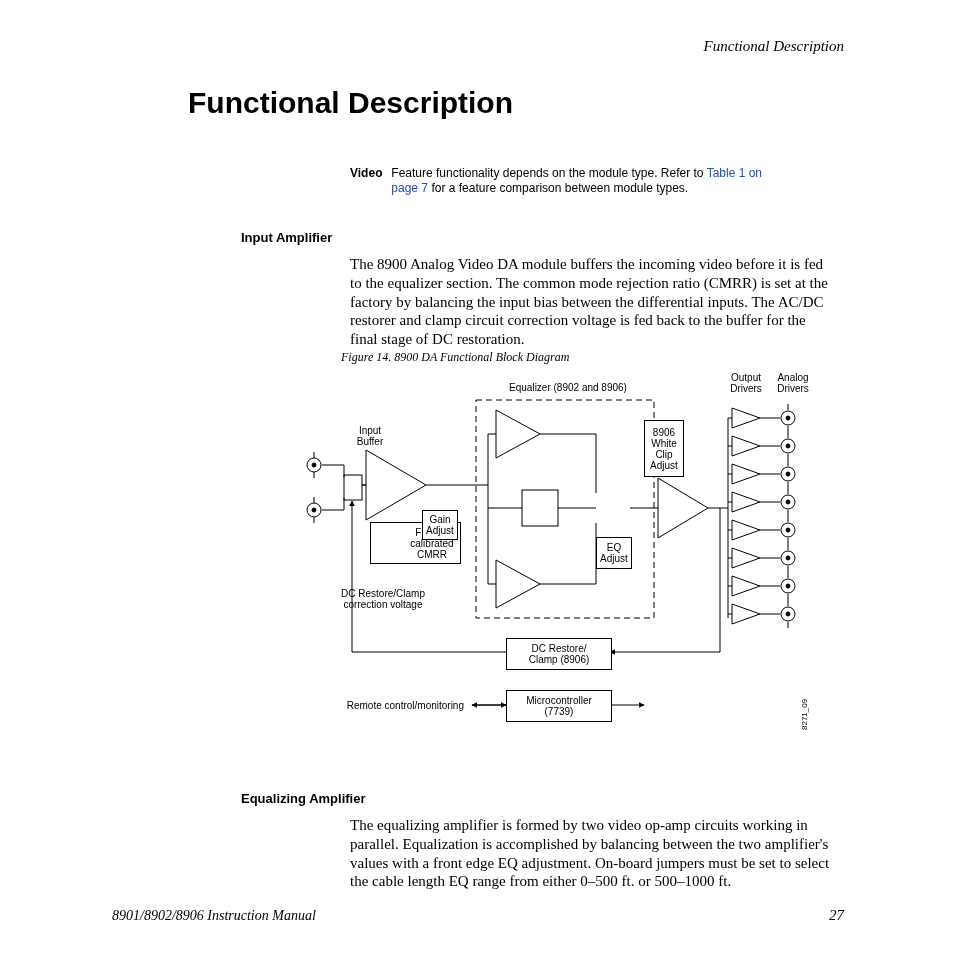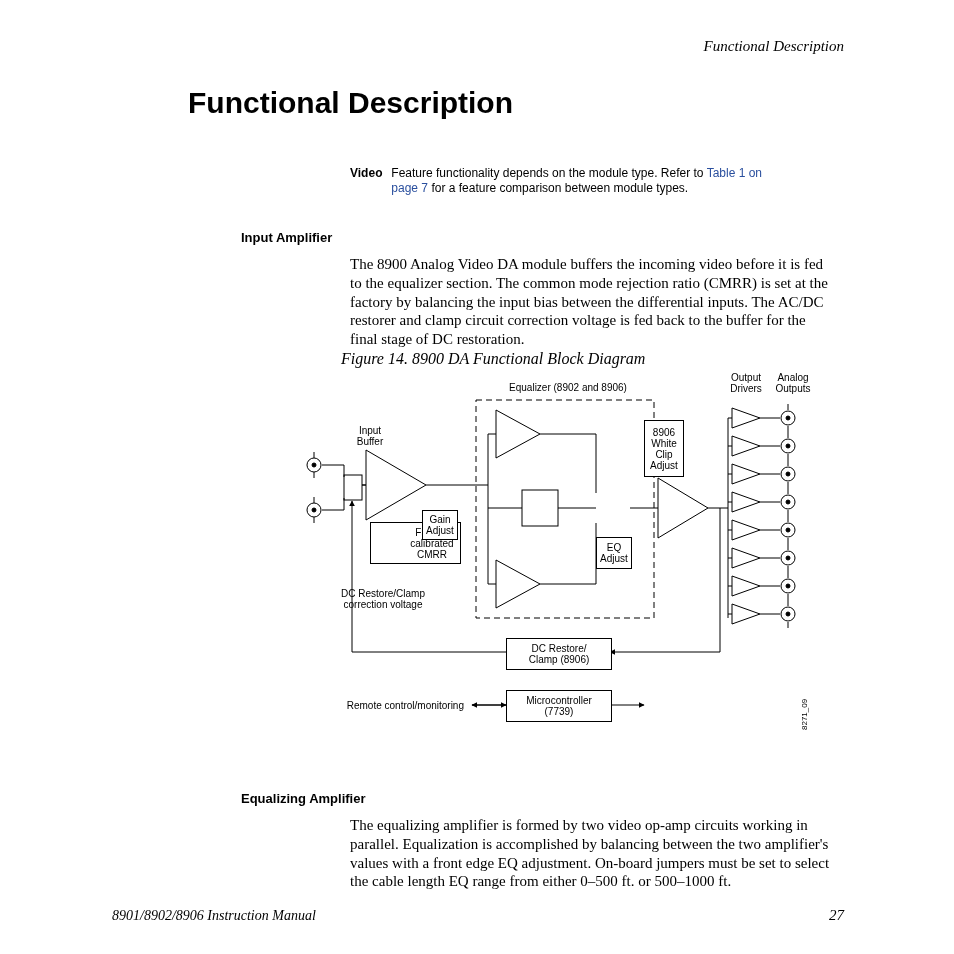--- a/index.html
+++ b/index.html
@@ -80,21 +80,21 @@
     left: 350px;
     top: 255px;
     width: 480px;
   }
   .fig-caption {
     position: absolute;
     left: 341px;
     top: 350px;
     font-family: "Times New Roman", Times, serif;
     font-style: italic;
-    font-size: 16px;
+    font-size: 12px;
   }
   
   .diagram {
     position: absolute;
     left: 300px;
     top: 370px;
     width: 570px;
     height: 380px;
     font-family: Arial, Helvetica, sans-serif;
     font-size: 10px;
@@ -309,21 +309,21 @@
       <line x1="310" y1="335" x2="344" y2="335" stroke="#000" marker-end="url(#arrow)"></line>
       <line x1="172" y1="335" x2="206" y2="335" stroke="#000" marker-end="url(#arrow)"></line>
 
     </svg>
 
     <div class="dlabel" style="left:188px; top:12px; width:160px;">Equalizer (8902 and 8906)</div>
 
     <div class="dlabel" style="left:424px; top:2px; width:44px; white-space:pre-line;">Output
 Drivers</div>
     <div class="dlabel" style="left:470px; top:2px; width:46px; white-space:pre-line;">Analog
-Outputs</div>
+Drivers</div>
 
     <div class="dlabel" style="left:50px; top:55px; width:40px; white-space:pre-line;">Input
 Buffer</div>
 
     <div class="dbox" style="left:344px; top:50px; width:38px; height:55px; white-space:pre-line;">8906
 White
 Clip
 Adjust</div>
 
     <div class="dbox" style="left:70px; top:152px; width:56px; height:40px; white-space:pre-line;padding-left:33px;">Factory

